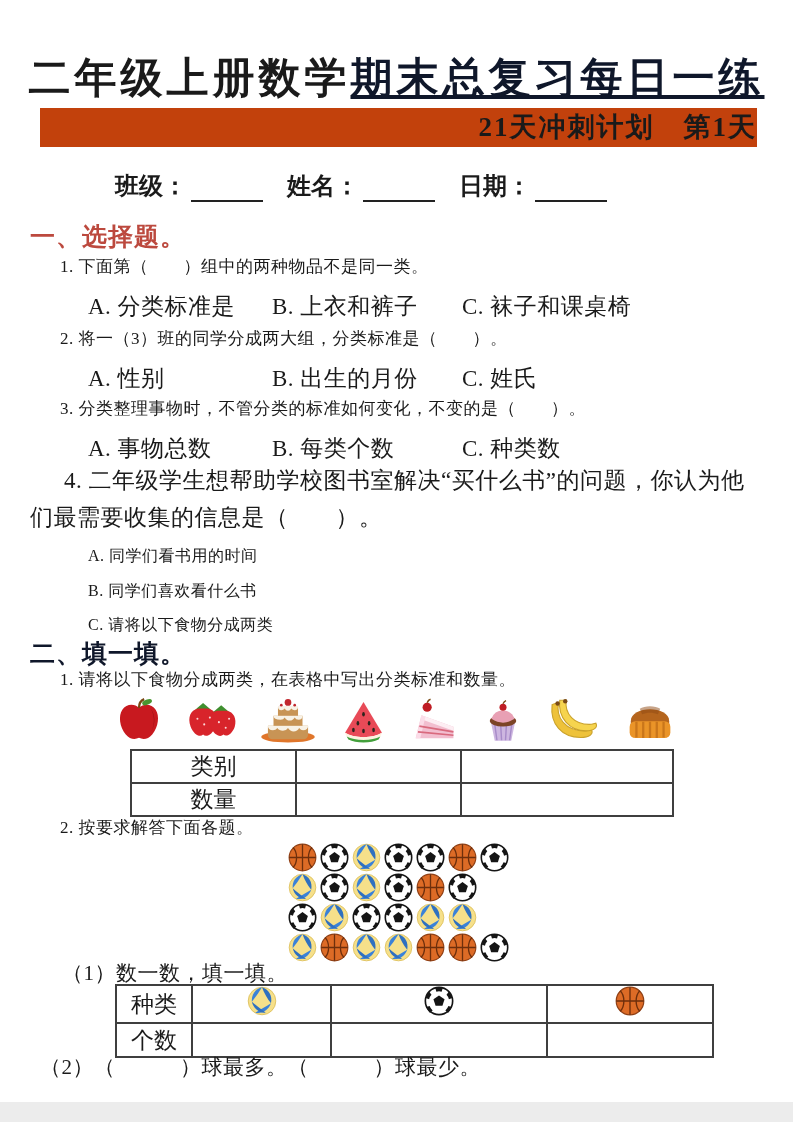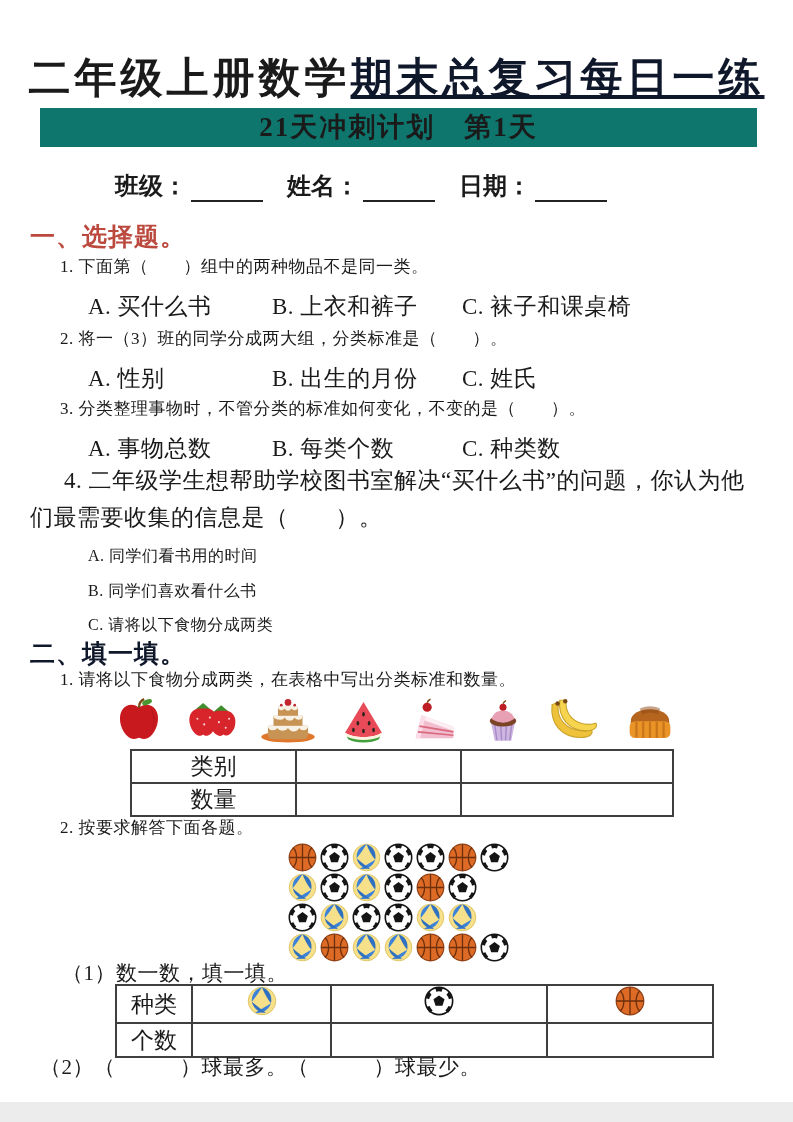--- a/index.html
+++ b/index.html
@@ -36,33 +36,33 @@
   .sub-text{font-size:21px;white-space:nowrap;letter-spacing:0.5px}
   .scan-strip{left:0;top:1102px;width:793px;height:20px;background:#ececec}
 </style>
 </head>
 <body>
 
 <div class="page">
 
   <h1 class="abs title"><span>二年级上册数学</span><span class="t-red" style="color: #0f172a; text-decoration: underline;">期末总复习每日一练</span></h1>
 
-  <div class="abs banner" style="background: #0f766e;">21天冲刺计划　第1天</div>
+  <div class="abs banner" style="background: #c2410c; text-align: right;">21天冲刺计划　第1天</div>
 
   <div class="abs form-row">
     <span class="form-group"><span>班级：</span><span class="blank"></span></span>
     <span class="form-group"><span>姓名：</span><span class="blank"></span></span>
     <span class="form-group"><span>日期：</span><span class="blank"></span></span>
   </div>
 
   <div class="abs sec-head" style="left: 30px; top: 220px; color: rgb(188, 73, 62);">一、选择题。</div>
 
   <div class="abs stem" style="left:60px;top:255px">1. 下面第（　　）组中的两种物品不是同一类。</div>
   <div class="abs opts" style="left:88px;top:291px">
-    <span class="o1">A. 买什么书</span>
+    <span class="o1">A. 分类标准是</span>
     <span class="o2">B. 上衣和裤子</span>
     <span class="o3">C. 袜子和课桌椅</span>
   </div>
 
   <div class="abs stem" style="left:60px;top:327px">2. 将一（3）班的同学分成两大组，分类标准是（　　）。</div>
   <div class="abs opts" style="left:88px;top:363px">
     <span class="o1">A. 性别</span>
     <span class="o2">B. 出生的月份</span>
     <span class="o3">C. 姓氏</span>
   </div>

